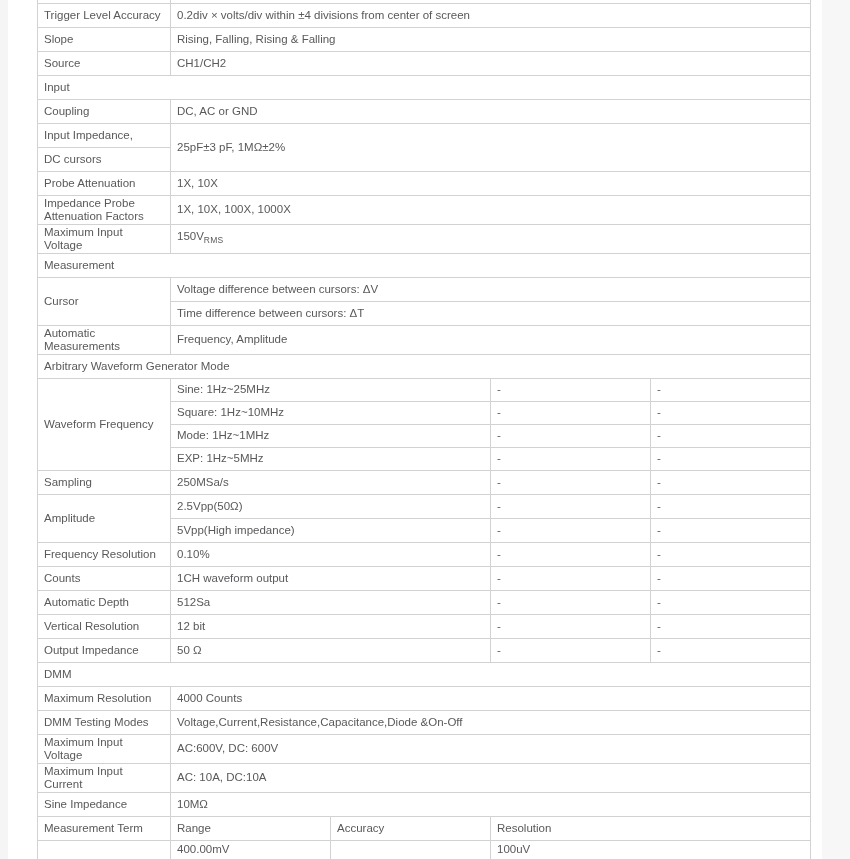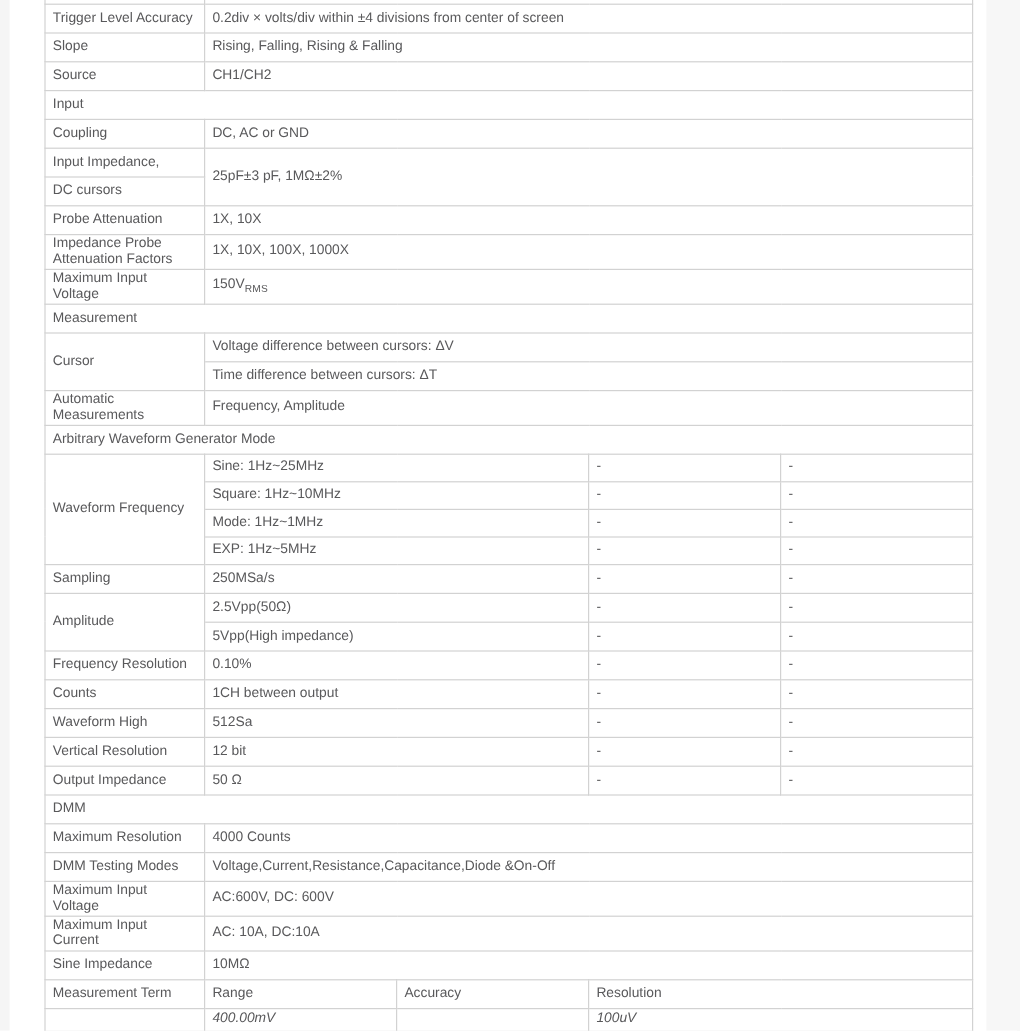--- a/index.html
+++ b/index.html
@@ -19,21 +19,21 @@
   #spec-table td {
     border: 1px solid #d2d2d2;
     padding: 1px 6px;
     vertical-align: middle;
     line-height: 13px;
     background: #ffffff;
     overflow: hidden;
   }
   #spec-table tr           { height: 24px; }
   #spec-table tr.compact   { height: 23px; }
-  #spec-table tr.r-short   { height: 19px; font-style: italic; }
+  #spec-table tr.r-short   { height: 19px; }
   #spec-table tr.r-sliver  { height: 19px; }
   #spec-table tr.r-sliver td { border-top: none; }
   .lbl  { white-space: normal; }
   .val  { white-space: nowrap; }
   .dash { white-space: nowrap; padding-left: 34px; }
   .subtext { font-size: 8.5px; vertical-align: -3px; letter-spacing: 0.2px; }
 </style>
 </head>
 <body>
 
@@ -147,26 +147,26 @@
         <td class="dash">-</td>
       </tr>
       <tr>
         <td class="lbl" rowspan="1">Frequency Resolution</td>
         <td class="val" colspan="2">0.10%</td>
         <td class="dash">-</td>
         <td class="dash">-</td>
       </tr>
       <tr>
         <td class="lbl" rowspan="1">Counts</td>
-        <td class="val" colspan="2">1CH between output</td>
-        <td class="dash">-</td>
-        <td class="dash">-</td>
-      </tr>
-      <tr>
-        <td class="lbl" rowspan="1">Waveform High</td>
+        <td class="val" colspan="2">1CH waveform output</td>
+        <td class="dash">-</td>
+        <td class="dash">-</td>
+      </tr>
+      <tr>
+        <td class="lbl" rowspan="1">Automatic Depth</td>
         <td class="val" colspan="2">512Sa</td>
         <td class="dash">-</td>
         <td class="dash">-</td>
       </tr>
       <tr>
         <td class="lbl" rowspan="1">Vertical Resolution</td>
         <td class="val" colspan="2">12 bit</td>
         <td class="dash">-</td>
         <td class="dash">-</td>
       </tr>

